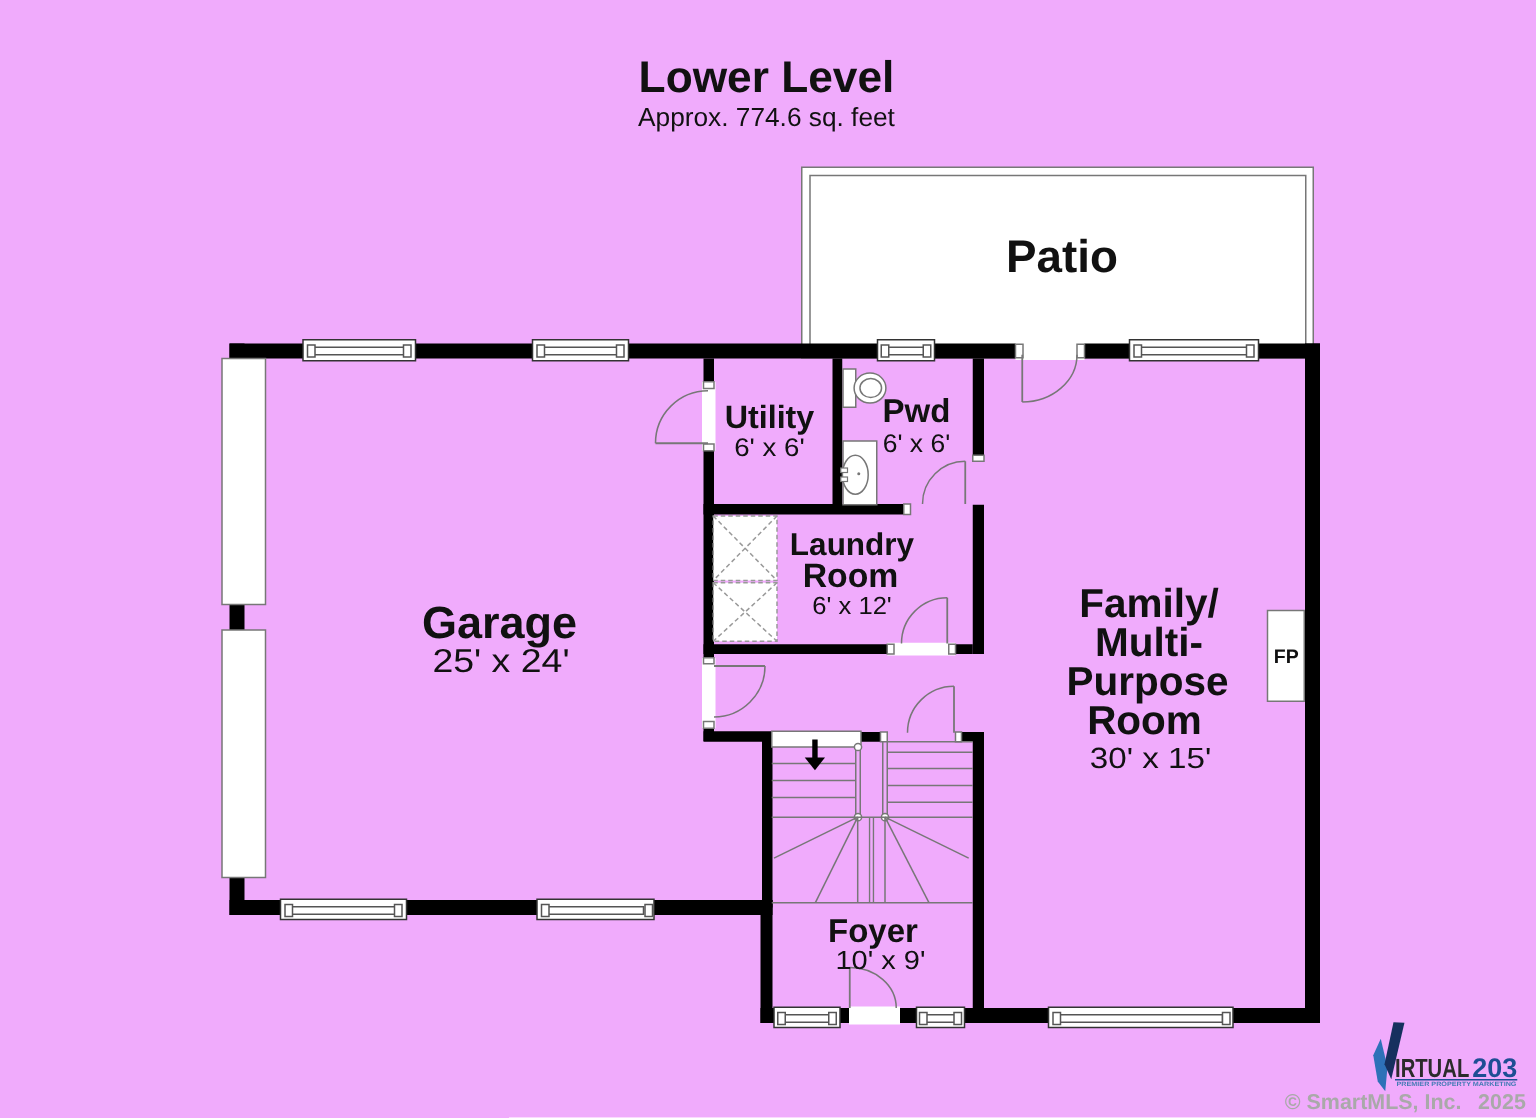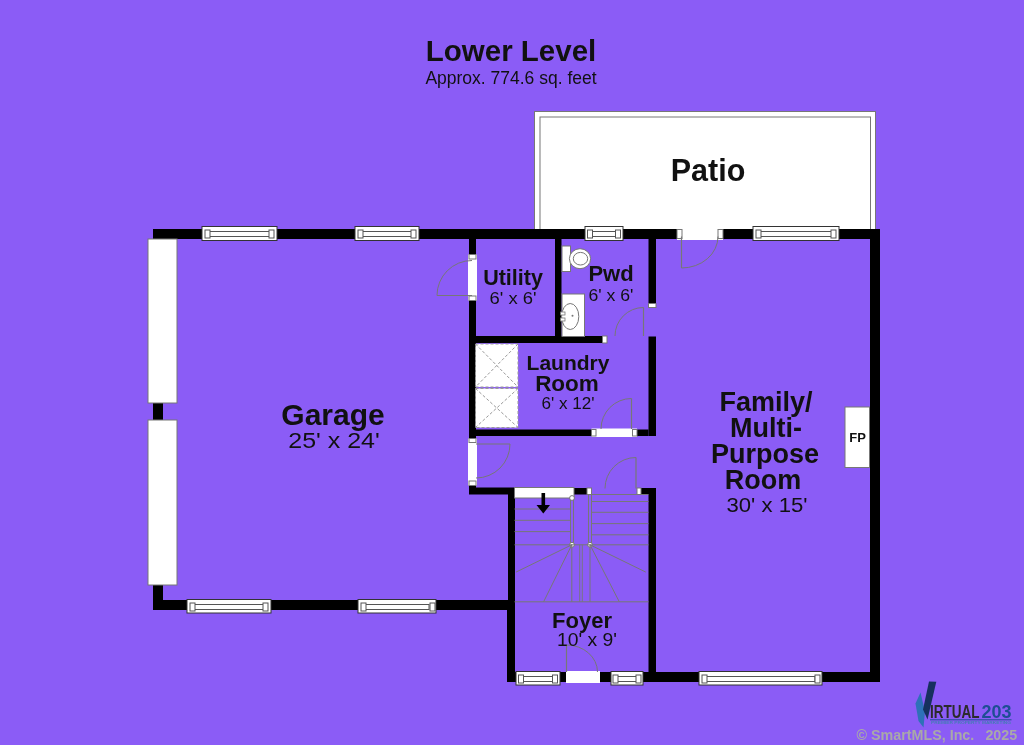--- a/index.html
+++ b/index.html
@@ -1,16 +1,16 @@
 <!DOCTYPE html>
 <html><head>
 <meta charset="utf-8">
 <style>
 html,body{margin:0;padding:0;background:#fff;}
-#page{position:relative;width:1024px;height:745px;background:#8b5cf6;overflow:hidden;
+#page{position:relative;width:1024px;height:745px;background:#f0abfc;overflow:hidden;
 font-family:"Liberation Sans", sans-serif;}
 svg{position:absolute;left:0;top:0;}
 </style>
 </head>
 <body>
 <div id="page">
 <svg width="1024" height="745" viewBox="0 0 1024 745">
 
 <g>
         <text x="511" y="61" font-size="29.5" font-weight="bold" fill="#111" text-anchor="middle">Lower Level</text>

